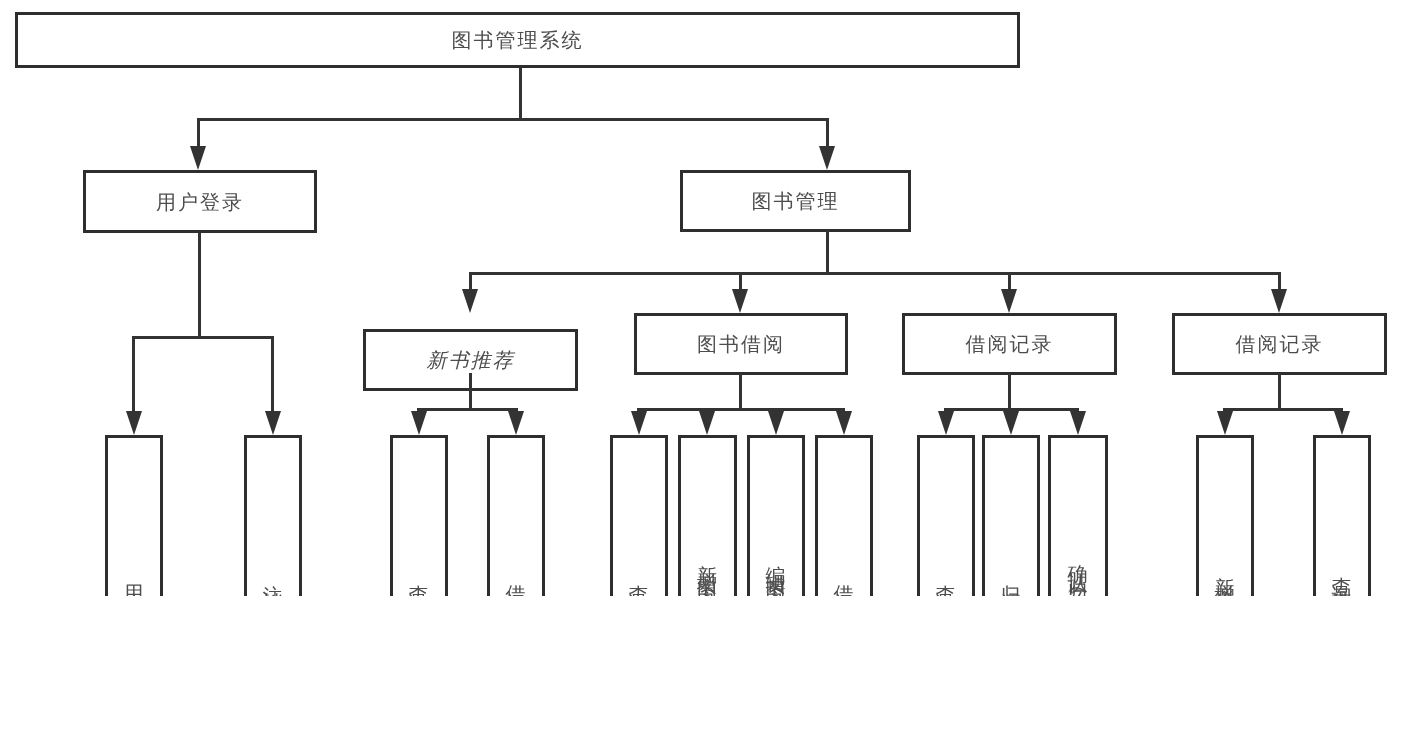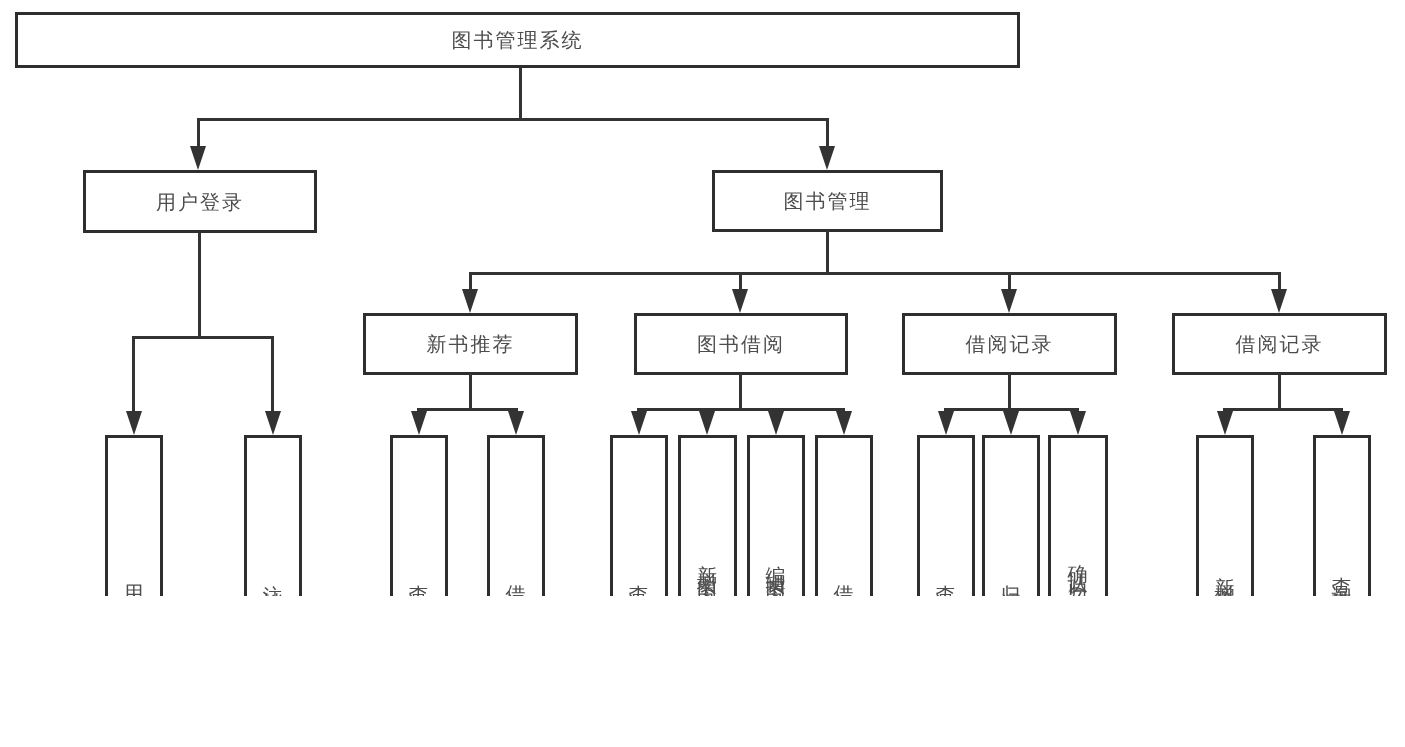--- a/index.html
+++ b/index.html
@@ -64,21 +64,21 @@
   <div class="ln" style="left:519px;top:68px;width:3px;height:52px;"></div>
   <div class="ln" style="left:197px;top:118px;width:632px;height:3px;"></div>
   <div class="ln" style="left:197px;top:118px;width:3px;height:28px;"></div>
   <div class="arr" style="left:190px;top:146px;"></div>
   <div class="ln" style="left:826px;top:118px;width:3px;height:28px;"></div>
   <div class="arr" style="left:819px;top:146px;"></div>
 
   <div class="nd" style="left:83px;top:170px;width:234px;height:63px;">
     <span class="lbl">用户登录</span>
   </div>
-  <div class="nd" style="left:712px;top:170px;width:231px;height:62px;">
+  <div class="nd" style="left:680px;top:170px;width:231px;height:62px;">
     <span class="lbl">图书管理</span>
   </div>
 
   <div class="ln" style="left:198px;top:233px;width:3px;height:105px;"></div>
   <div class="ln" style="left:133px;top:336px;width:141px;height:3px;"></div>
   <div class="ln" style="left:132px;top:336px;width:3px;height:78px;"></div>
   <div class="arr" style="left:126px;top:411px;"></div>
   <div class="ln" style="left:271px;top:336px;width:3px;height:78px;"></div>
   <div class="arr" style="left:265px;top:411px;"></div>
 
@@ -93,21 +93,21 @@
   <div class="ln" style="left:469px;top:272px;width:812px;height:3px;"></div>
   <div class="ln" style="left:469px;top:272px;width:3px;height:20px;"></div>
   <div class="arr" style="left:462px;top:289px;"></div>
   <div class="ln" style="left:739px;top:272px;width:3px;height:20px;"></div>
   <div class="arr" style="left:732px;top:289px;"></div>
   <div class="ln" style="left:1008px;top:272px;width:3px;height:20px;"></div>
   <div class="arr" style="left:1001px;top:289px;"></div>
   <div class="ln" style="left:1278px;top:272px;width:3px;height:20px;"></div>
   <div class="arr" style="left:1271px;top:289px;"></div>
 
-  <div class="nd" style="left:363px;top:313px;width:215px;height:62px;">
+  <div class="nd" style="left:363px;top:329px;width:215px;height:62px;font-style:italic;">
     <span class="lbl">新书推荐</span>
   </div>
   <div class="nd" style="left:634px;top:313px;width:214px;height:62px;">
     <span class="lbl">图书借阅</span>
   </div>
   <div class="nd" style="left:902px;top:313px;width:215px;height:62px;">
     <span class="lbl">借阅记录</span>
   </div>
   <div class="nd" style="left:1172px;top:313px;width:215px;height:62px;">
     <span class="lbl">借阅记录</span>

